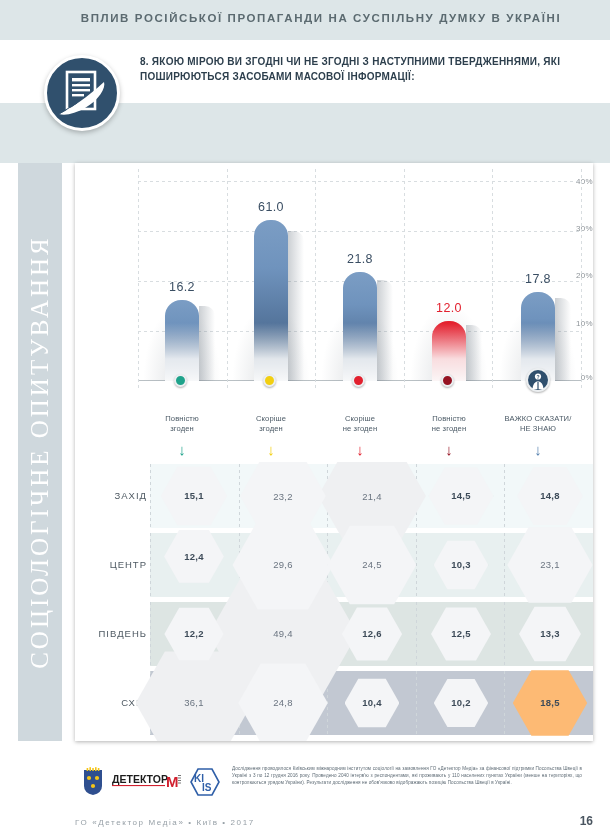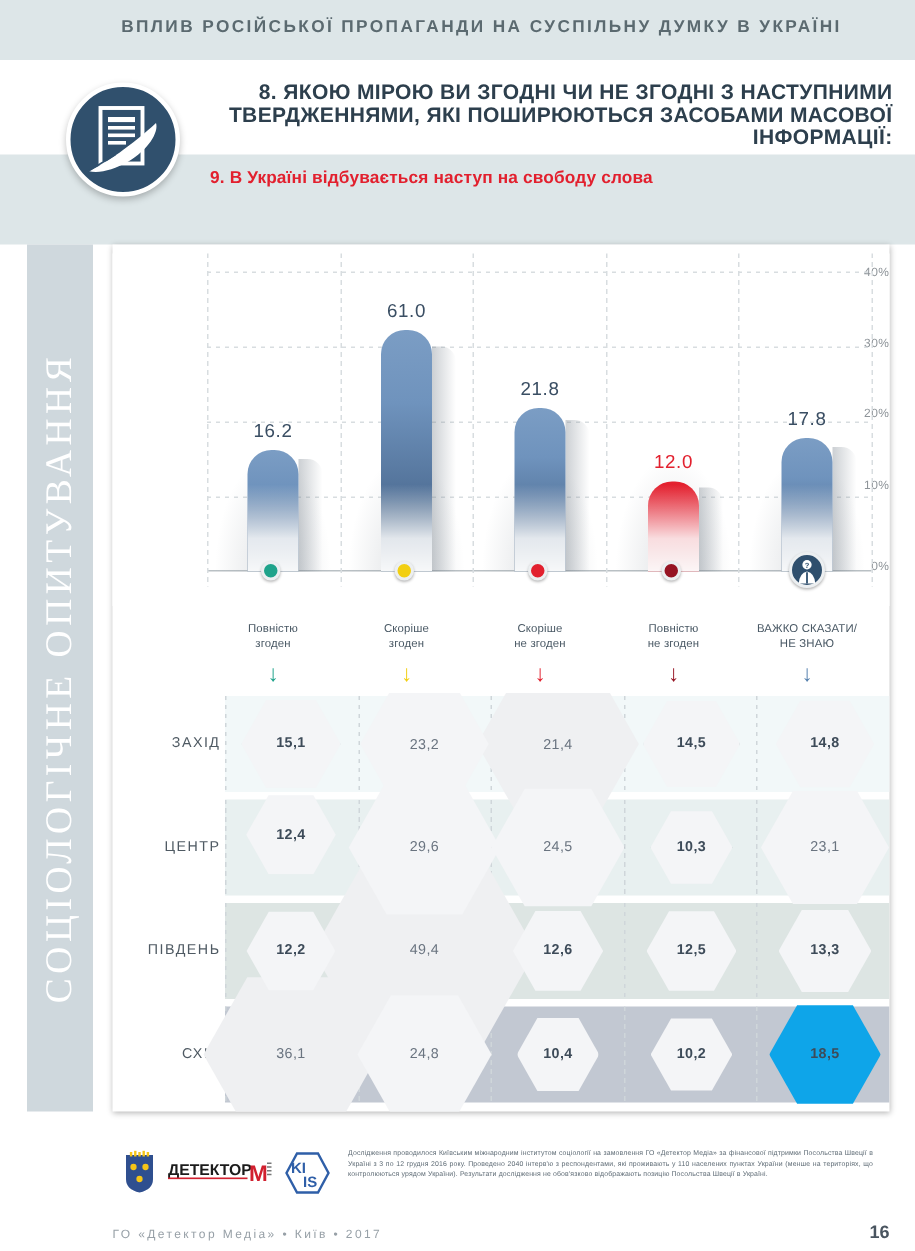--- a/index.html
+++ b/index.html
@@ -37,24 +37,23 @@
     position: absolute; left: 44px; top: 55px;
     width: 76px; height: 76px; border-radius: 50%;
     background: #30506d;
     border: 3px solid #ffffff;
     box-shadow: 0 2px 5px rgba(0,0,0,.25);
   }
   .icon-circle svg { position: absolute; left: 0; top: 0; }
 
   .q-main {
     position: absolute; left: 140px; top: 54px; width: 455px;
-    font-size: 14px; font-weight: bold; line-height: 15px;
+    font-size: 10px; font-weight: bold; line-height: 15px;
     color: #2d3f4d; letter-spacing: .25px;
     text-transform: uppercase;
-    text-align: right;
   }
   .q-sub {
     position: absolute; left: 140px; top: 112px; width: 455px;
     font-size: 11.5px; font-weight: bold; line-height: 15px;
     color: #e2202e; letter-spacing: .1px;
   }
 
   
   .vbar {
     position: absolute; left: 18px; top: 163px;
@@ -212,21 +211,20 @@
       <rect x="25" y="20" width="18" height="3.4" fill="#ffffff"></rect>
       <rect x="25" y="26" width="18" height="2.4" fill="#ffffff"></rect>
       <rect x="25" y="31" width="18" height="2.4" fill="#ffffff"></rect>
       <rect x="25" y="36" width="12" height="2.4" fill="#ffffff"></rect>
       <path d="M12 56 C22 52 42 38 57 24 C59 30 52 42 38 50 C29 55 19 58 12 56 Z" fill="#ffffff"></path>
       <path d="M12 56 L30 45" stroke="#30506d" stroke-width="1" fill="none"></path>
     </svg>
   </div>
 
   <div class="q-main">8. ЯКОЮ МІРОЮ ВИ ЗГОДНІ ЧИ НЕ ЗГОДНІ З НАСТУПНИМИ ТВЕРДЖЕННЯМИ, ЯКІ ПОШИРЮЮТЬСЯ ЗАСОБАМИ МАСОВОЇ ІНФОРМАЦІЇ:</div>
-  <div class="q-sub">9. В Україні відбувається наступ на свободу слова</div>
 
   <div class="vbar">
     <div class="vbar-text">СОЦІОЛОГІЧНЕ ОПИТУВАННЯ</div>
   </div>
 
   <div class="panel">
 
     <div class="chart">
       <div class="ylab" style="top:8px;">40%</div>
       <div class="ylab" style="top:55px;">30%</div>
@@ -356,21 +354,21 @@
           </div>
           <div class="hex" style="width: 88.8px; height: 81.696px; left: 252.6px; top: 62.152px; background: rgb(244, 245, 247);">
             <span class="hexval light">24,5</span>
           </div>
           <div class="hex" style="width: 85.68px; height: 78.8256px; left: 165.16px; top: -5.4128px; background: rgb(244, 245, 247);">
             <span class="hexval light">23,2</span>
           </div>
           <div class="hex" style="width: 85.44px; height: 78.6048px; left: 432.28px; top: 63.6976px; background: rgb(244, 245, 247); align-items: center;">
             <span class="hexval light">23,1</span>
           </div>
-          <div class="hex" style="width: 74.4px; height: 68.448px; left: 437.8px; top: 206.776px; background: #0ea5e9; z-index: 20; text-align: center;">
+          <div class="hex" style="width: 74.4px; height: 68.448px; left: 437.8px; top: 206.776px; background: #fdba74; z-index: 20; text-align: center;">
             <span class="hexval">18,5</span>
           </div>
           <div class="hex" style="width: 66.24px; height: 60.9408px; left: 85.88px; top: 3.5296px; background: rgb(244, 245, 247); z-index: 20;">
             <span class="hexval">15,1</span>
           </div>
           <div class="hex" style="width: 65.52px; height: 60.2784px; left: 442.24px; top: 3.8608px; background: rgb(244, 245, 247); z-index: 20;">
             <span class="hexval">14,8</span>
           </div>
           <div class="hex" style="width: 64.8px; height: 59.616px; left: 353.6px; top: 4.192px; background: rgb(244, 245, 247); z-index: 20;">
             <span class="hexval">14,5</span>

